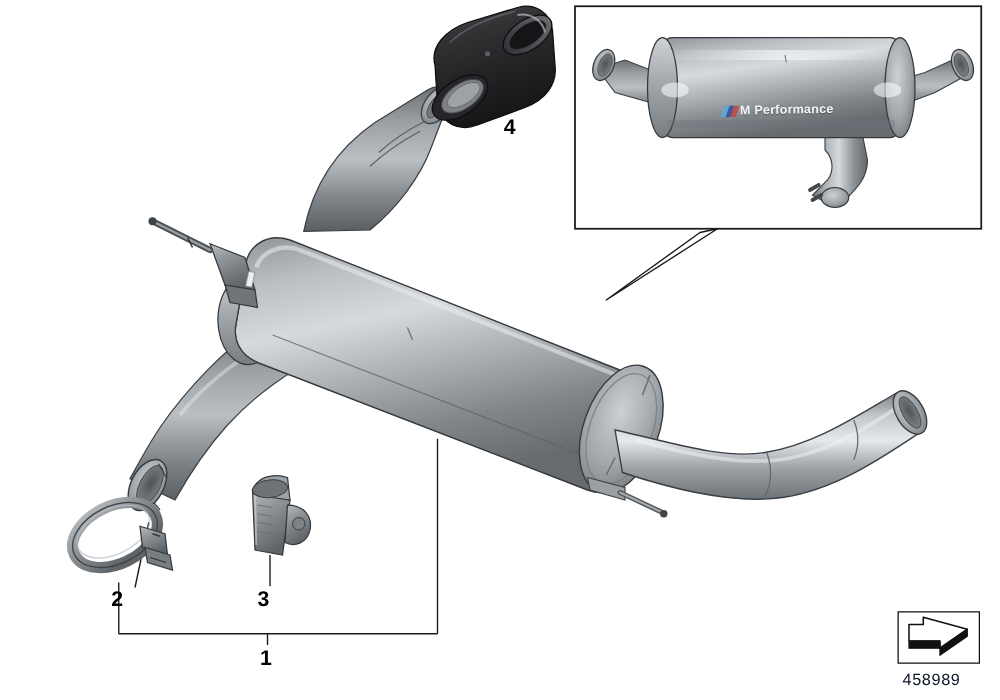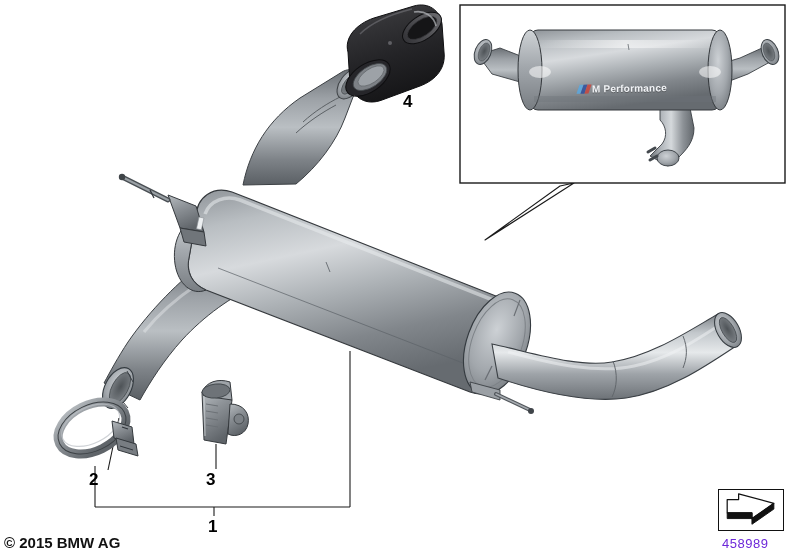--- a/index.html
+++ b/index.html
@@ -15,21 +15,21 @@
     position:absolute;font-weight:bold;font-size:17px;color:#000;
     font-family:"Liberation Sans", sans-serif;line-height:1;
   }
   #copyright{
     position:absolute;left:4px;top:534px;
     font-size:15px;font-weight:bold;color:#111;letter-spacing:0px;
     font-family:"Liberation Sans", sans-serif;
   }
   #partnumber{
     position:absolute;left:722px;top:536px;
-    font-size:13px;color:#6d28d9;letter-spacing:.5px;
+    font-size:13px;color:#0f172a;letter-spacing:.5px;
     font-family:"Liberation Sans", sans-serif;
   }
   #logo-badge{
     position:absolute;left:718px;top:489px;width:66px;height:42px;
     border:1px solid #111;background:#fff;box-sizing:border-box;
   }
   .mperf{
     position:absolute;display:flex;align-items:center;
     transform:rotate(-1deg);
   }
@@ -329,21 +329,20 @@
       <i style="background:#c9443c"></i>
     </span>
     <span class="ptext">M Performance</span>
   </div>
 
   <div class="callout" style="left:208px;top:518px;">1</div>
   <div class="callout" style="left:89px;top:471px;">2</div>
   <div class="callout" style="left:206px;top:471px;">3</div>
   <div class="callout" style="left:403px;top:93px;">4</div>
 
-  <div id="copyright">© 2015 BMW AG</div>
 
   <div id="logo-badge">
     <svg viewBox="0 0 66 42" width="64" height="40">
       <path d="M 8 20 L 8 10 L 20 10 L 20 4 L 57 14 L 34 30 L 34 24 L 8 24 Z" fill="#ffffff" stroke="#111111" stroke-width="1.3" stroke-linejoin="round"></path>
       <path d="M 8 24 L 34 24 L 34 30 L 57 14 L 57 20 L 34 36 L 34 30 L 8 30 Z" fill="#111111" stroke="#111111" stroke-width="1" stroke-linejoin="round"></path>
     </svg>
   </div>
   <div id="partnumber">458989</div>
 
 </div>

